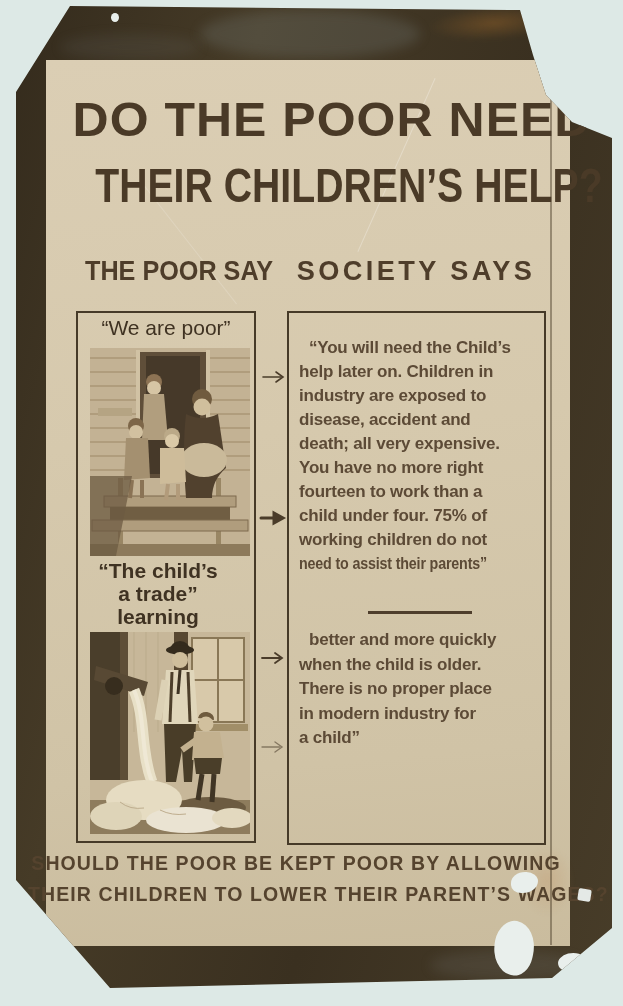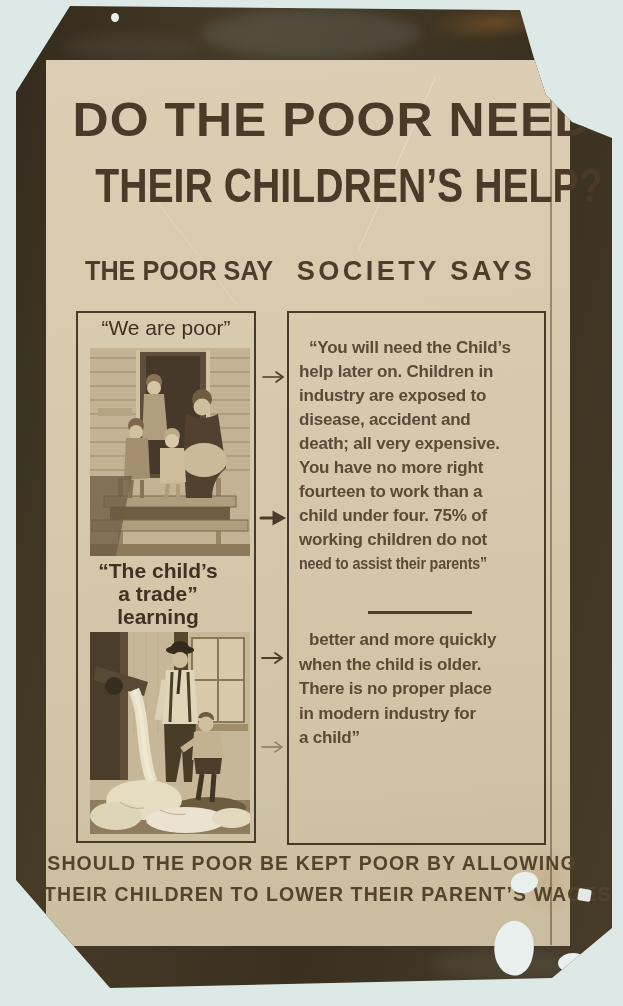--- a/index.html
+++ b/index.html
@@ -76,21 +76,21 @@
   .quote div { white-space:nowrap; }
   .quote div:first-child { text-indent:10px; }
   .quote div.condense { transform:scaleX(0.84); transform-origin:left center; }
 
   .divider { position:absolute; left:368px; top:611px; width:104px; height:3px; background:#4e3e2c; }
 
   .arrow { position:absolute; }
   .arrow.bold g { stroke-width:3; }
   .arrow.faint { opacity:.55; }
 
-  .footer { position:absolute; left:44px; top:848px; width:536px; text-align:center;
+  .footer { position:absolute; left:28px; top:848px; width:536px; text-align:center;
     font-weight:bold; color:#55432e; font-size:19.5px; letter-spacing:1.1px; line-height:31px; }
   .footer div { white-space:nowrap; }
 </style>
 </head>
 <body>
 
 <div class="scene">
   <div class="poster">
     <div class="wear w1"></div>
     <div class="wear w2"></div>

